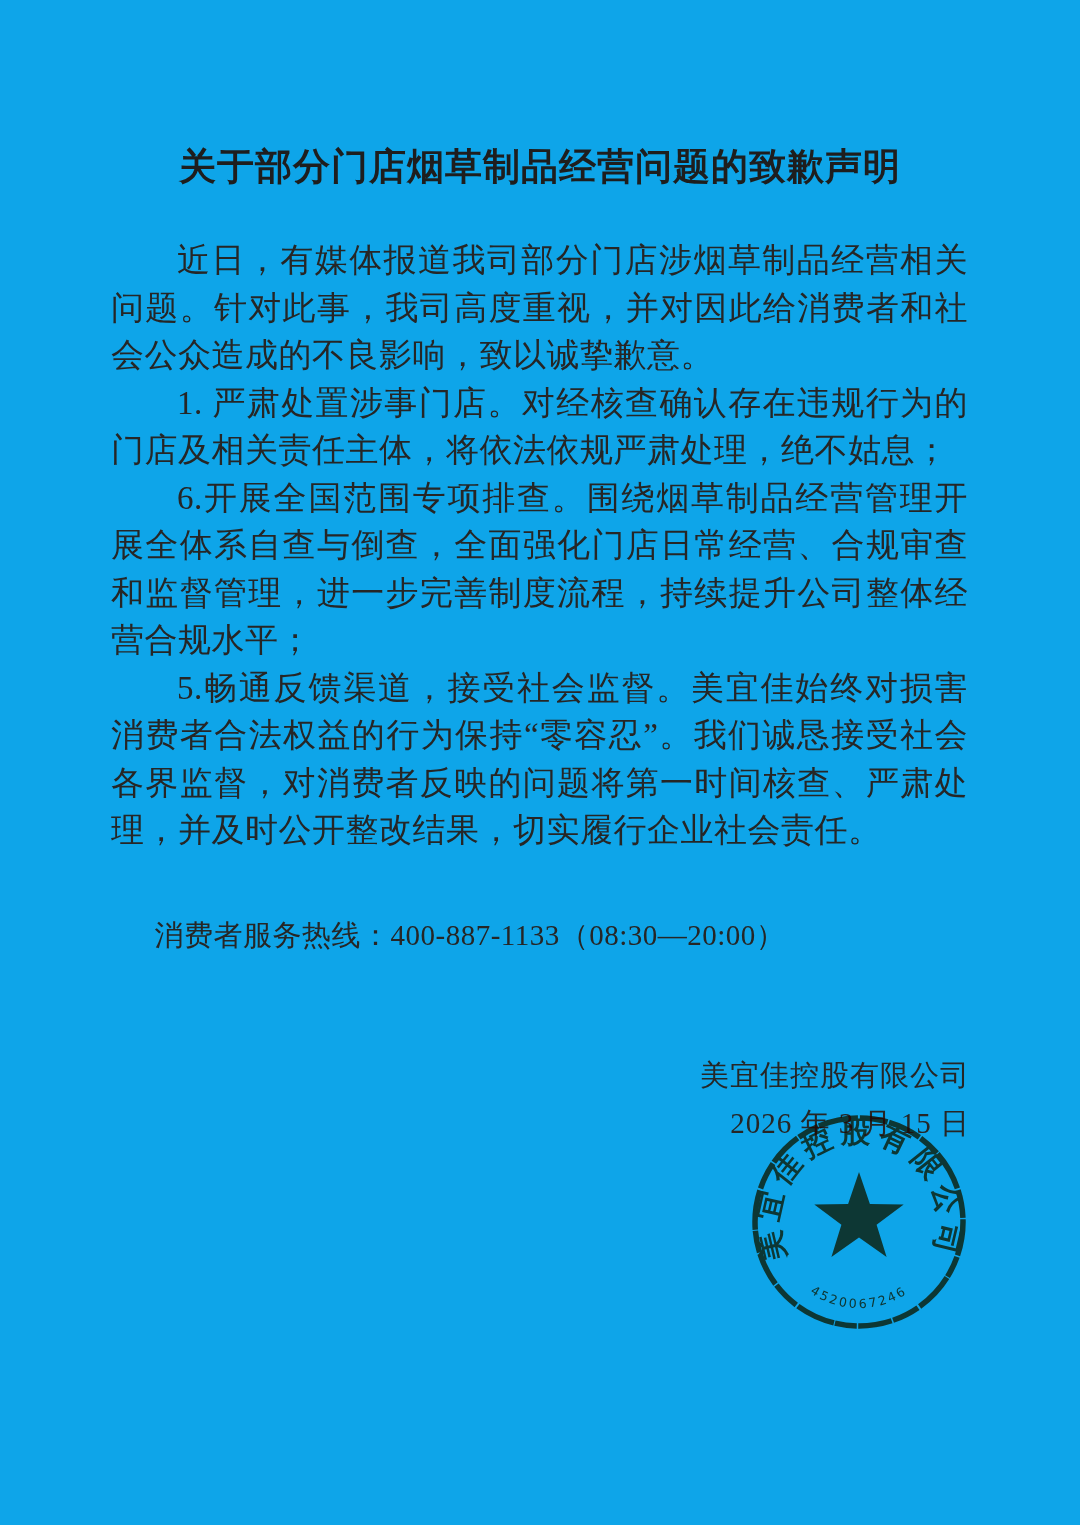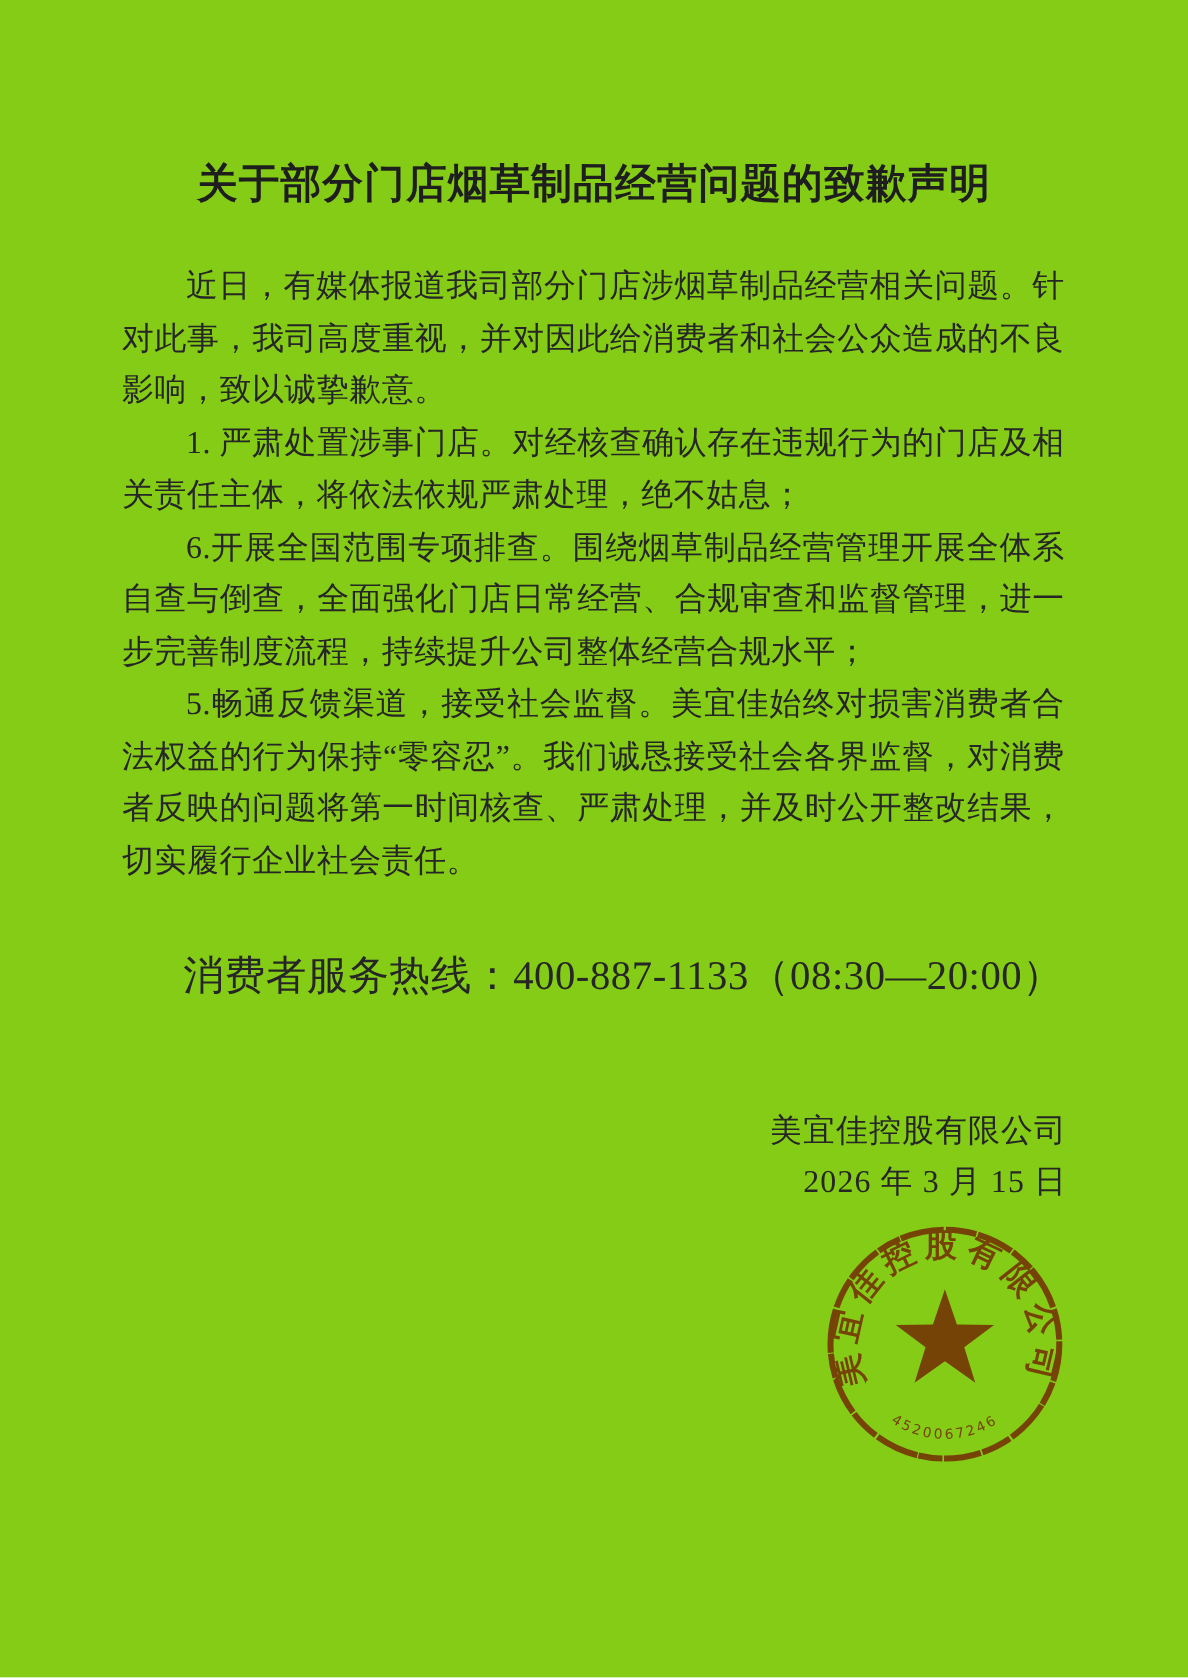--- a/index.html
+++ b/index.html
@@ -2,48 +2,48 @@
 <html><head>
 <meta charset="utf-8">
 <style>
   * { box-sizing: border-box; }
   html, body { margin: 0; padding: 0; background: #ffffff; }
   .page {
     position: relative;
     width: 1080px;
     height: 1525px;
     margin: 0 auto;
-    background: #84cc16;
+    background: #0ea5e9;
     color: #262626;
     font-family: "Liberation Serif", "DejaVu Serif", serif;
     overflow: hidden;
   }
   .doc-title {
     margin: 142px 0 0 0;
     text-align: center;
     font-family: "Liberation Sans", "DejaVu Sans", sans-serif;
     font-weight: 700;
     font-size: 37px;
     letter-spacing: 1px;
     color: #1e1e1e;
   }
   .doc-body {
     margin: 45px 112px 0 111px;
   }
   .doc-body p {
     margin: 0;
-    font-size: 29px;
+    font-size: 33px;
     line-height: 47.5px;
     text-align: justify;
     text-indent: 2em;
     letter-spacing: 0.5px;
   }
   .hotline {
     margin: 57px 112px 0 111px;
-    font-size: 37px;
+    font-size: 29px;
     line-height: 47.5px;
     text-indent: 1.5em;
     letter-spacing: 0.5px;
   }
   .signature-block {
     margin: 93px 110px 0 0;
     text-align: right;
     font-size: 29px;
     line-height: 47.5px;
     letter-spacing: 1px;

